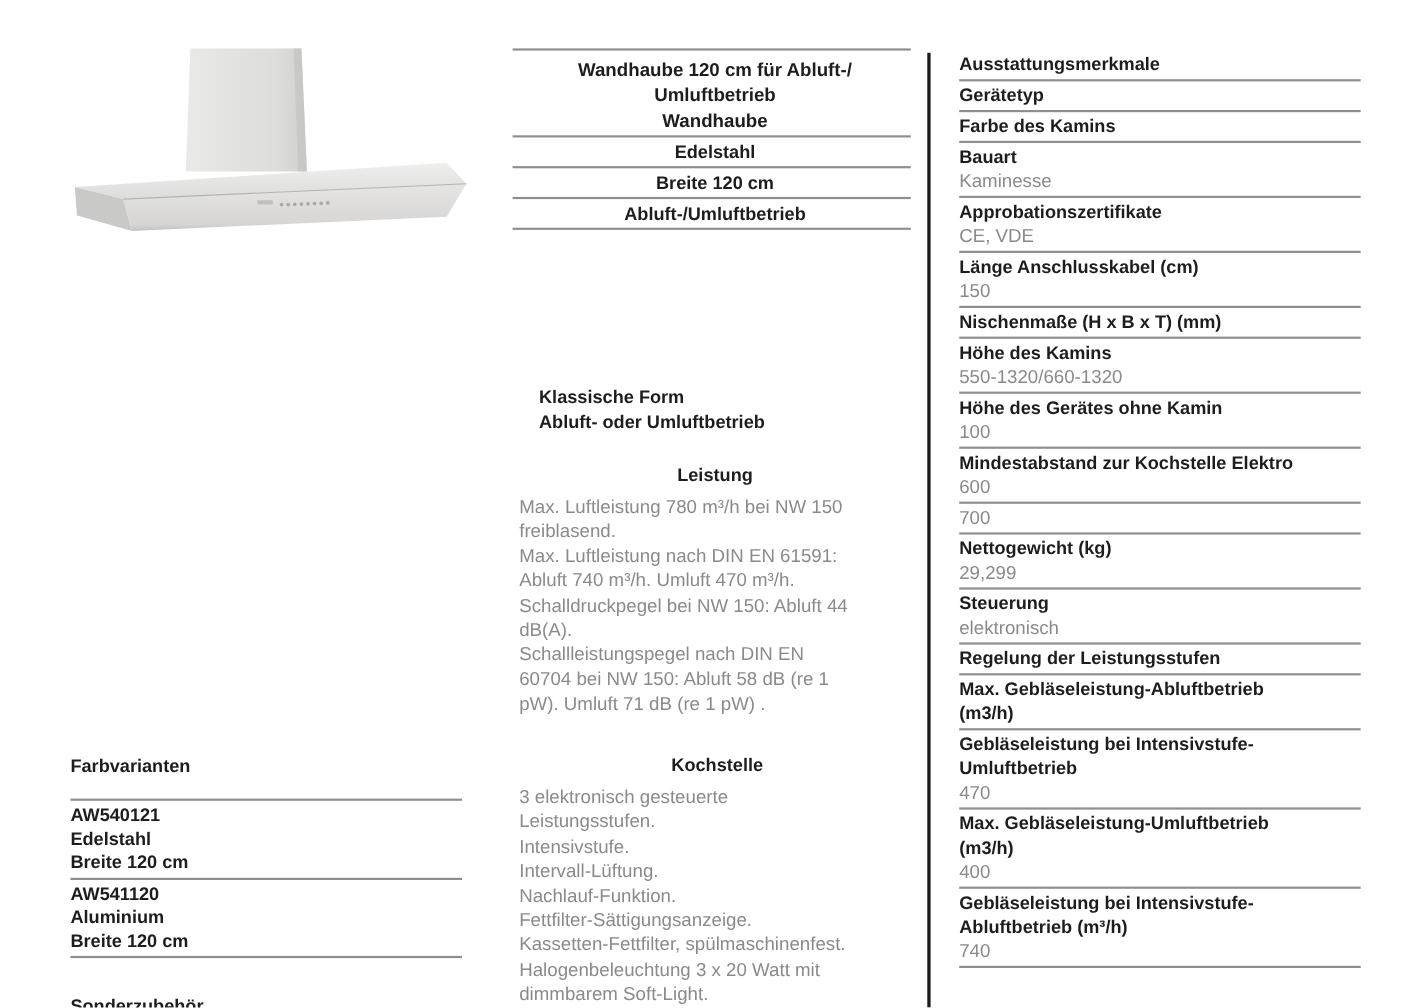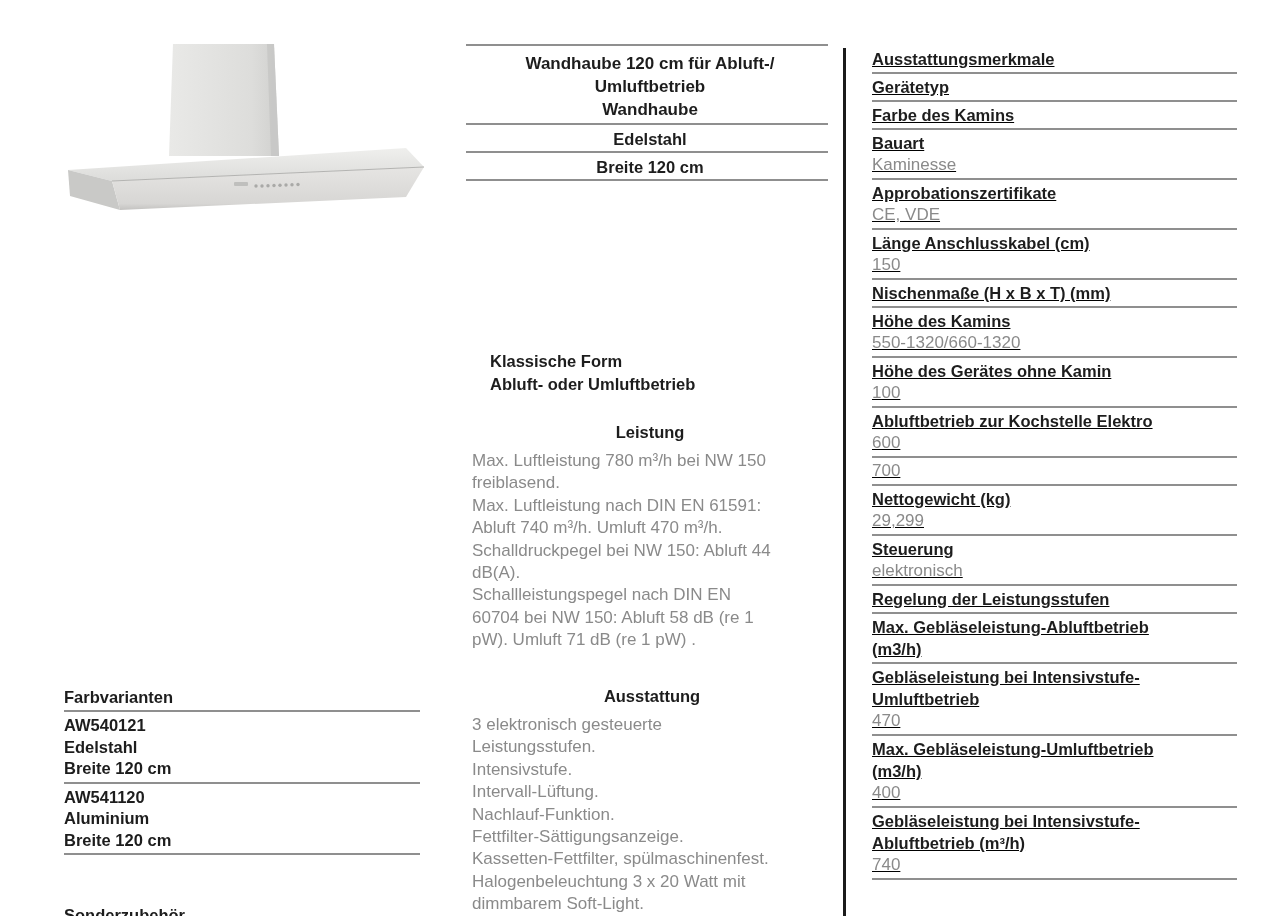--- a/index.html
+++ b/index.html
@@ -11,36 +11,36 @@
   .page{position:absolute;inset:0;}
   
   .v-divider{position:absolute;left:843px;top:48px;width:3px;height:868px;background:#1b1b1b;}
   
   .bold-txt{color:#1d1d1d;font-weight:bold;font-size:16.5px;}
   .gray-txt{color:#8a8a8a;font-size:17px;}
   .pre{white-space:pre-line;}
   
   .product-image{position:absolute;left:50px;top:38px;width:390px;height:200px;}
   .farb-block{position:absolute;left:64px;top:684px;width:356px;}
-  .fv-heading{padding:2px 0 2px;line-height:22px;border-bottom:2px solid #8f8f8f;}
+  .fv-heading{padding:2px 0 18px;line-height:22px;border-bottom:2px solid #8f8f8f;}
   .variant{padding:3px 0 2px;border-bottom:2px solid #8f8f8f;}
   .variant div{line-height:21.5px;}
   .clipped-heading{position:absolute;left:64px;top:904px;line-height:22px;}
   
   .mid-head{position:absolute;left:466px;top:44px;width:362px;border-top:2px solid #8f8f8f;text-align:center;}
   .mid-title-block{padding:6px 0 2px 6px;border-bottom:2px solid #8f8f8f;}
   .mid-title-block div{line-height:23px;font-size:17px;}
   .attr-row{padding:3px 0 1px 6px;line-height:22px;border-bottom:2px solid #8f8f8f;}
   .mid-form{position:absolute;left:490px;top:350px;width:340px;line-height:23px;}
   .mid-section-leistung{position:absolute;left:472px;top:421px;width:356px;}
   .mid-section-ausstattung{position:absolute;left:472px;top:685px;width:360px;}
   .mid-section-heading{line-height:22px;margin:0 0 7px 0;text-align:center;}
   .mid-paragraph{line-height:22.4px;margin:0;}
   
-  .right-col{position:absolute;left:872px;top:45px;width:365px;text-decoration:underline;}
+  .right-col{position:absolute;left:872px;top:45px;width:365px;}
   .spec-heading{padding:3px 0 2px;line-height:22px;border-bottom:2px solid #8f8f8f;}
   .spec-row{padding:2px 0 2px;border-bottom:2px solid #8f8f8f;}
   .spec-label{line-height:22px;}
   .spec-value{line-height:22px;}
   .spec-value:empty{display:none;}
 </style>
 </head>
 <body>
 
 <div class="page">
@@ -106,40 +106,41 @@
   <div class="clipped-heading bold-txt">Sonderzubehör</div>
 
   <div class="mid-head">
     <div class="mid-title-block">
       <div class="bold-txt pre">Wandhaube 120 cm für Abluft-/
 Umluftbetrieb</div>
       <div class="bold-txt">Wandhaube</div>
     </div>
     <div class="attr-row bold-txt">Edelstahl</div>
     <div class="attr-row bold-txt">Breite 120 cm</div>
+    <div class="attr-row bold-txt">Abluft-/Umluftbetrieb</div>
   </div>
 
   <div class="mid-form bold-txt pre">Klassische Form
 Abluft- oder Umluftbetrieb</div>
 
   <div class="mid-section-leistung">
     <div class="mid-section-heading bold-txt">Leistung</div>
     <p class="mid-paragraph gray-txt pre">Max. Luftleistung 780 m³/h bei NW 150
 freiblasend.
 Max. Luftleistung nach DIN EN 61591:
 Abluft 740 m³/h. Umluft 470 m³/h.
 Schalldruckpegel bei NW 150: Abluft 44
 dB(A).
 Schallleistungspegel nach DIN EN
 60704 bei NW 150: Abluft 58 dB (re 1
 pW). Umluft 71 dB (re 1 pW) .</p>
   </div>
 
   <div class="mid-section-ausstattung">
-    <div class="mid-section-heading bold-txt">Ausstattung</div>
+    <div class="mid-section-heading bold-txt">Kochstelle</div>
     <p class="mid-paragraph gray-txt pre">3 elektronisch gesteuerte
 Leistungsstufen.
 Intensivstufe.
 Intervall-Lüftung.
 Nachlauf-Funktion.
 Fettfilter-Sättigungsanzeige.
 Kassetten-Fettfilter, spülmaschinenfest.
 Halogenbeleuchtung 3 x 20 Watt mit
 dimmbarem Soft-Light.</p>
   </div>
@@ -173,21 +174,21 @@
     </div>
     <div class="spec-row">
       <div class="spec-label bold-txt pre">Höhe des Kamins</div>
       <div class="spec-value gray-txt">550-1320/660-1320</div>
     </div>
     <div class="spec-row">
       <div class="spec-label bold-txt pre">Höhe des Gerätes ohne Kamin</div>
       <div class="spec-value gray-txt">100</div>
     </div>
     <div class="spec-row">
-      <div class="spec-label bold-txt pre">Abluftbetrieb zur Kochstelle Elektro</div>
+      <div class="spec-label bold-txt pre">Mindestabstand zur Kochstelle Elektro</div>
       <div class="spec-value gray-txt">600</div>
     </div>
     <div class="spec-row">
       <div class="spec-value gray-txt">700</div>
     </div>
     <div class="spec-row">
       <div class="spec-label bold-txt pre">Nettogewicht (kg)</div>
       <div class="spec-value gray-txt">29,299</div>
     </div>
     <div class="spec-row">

